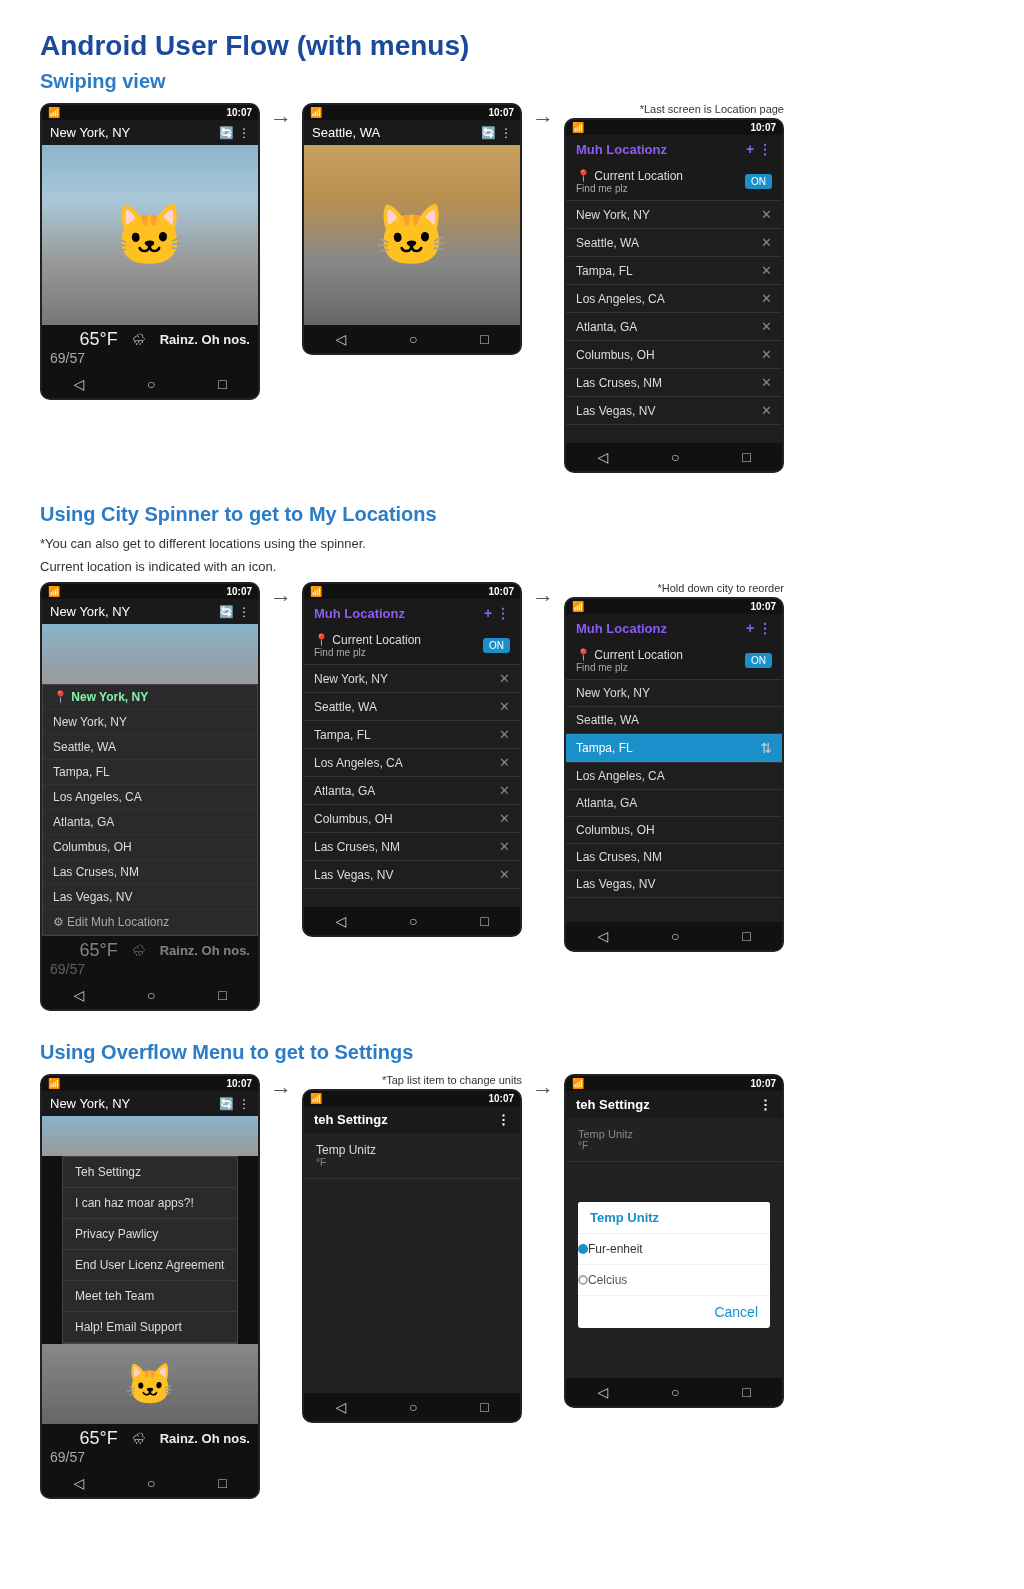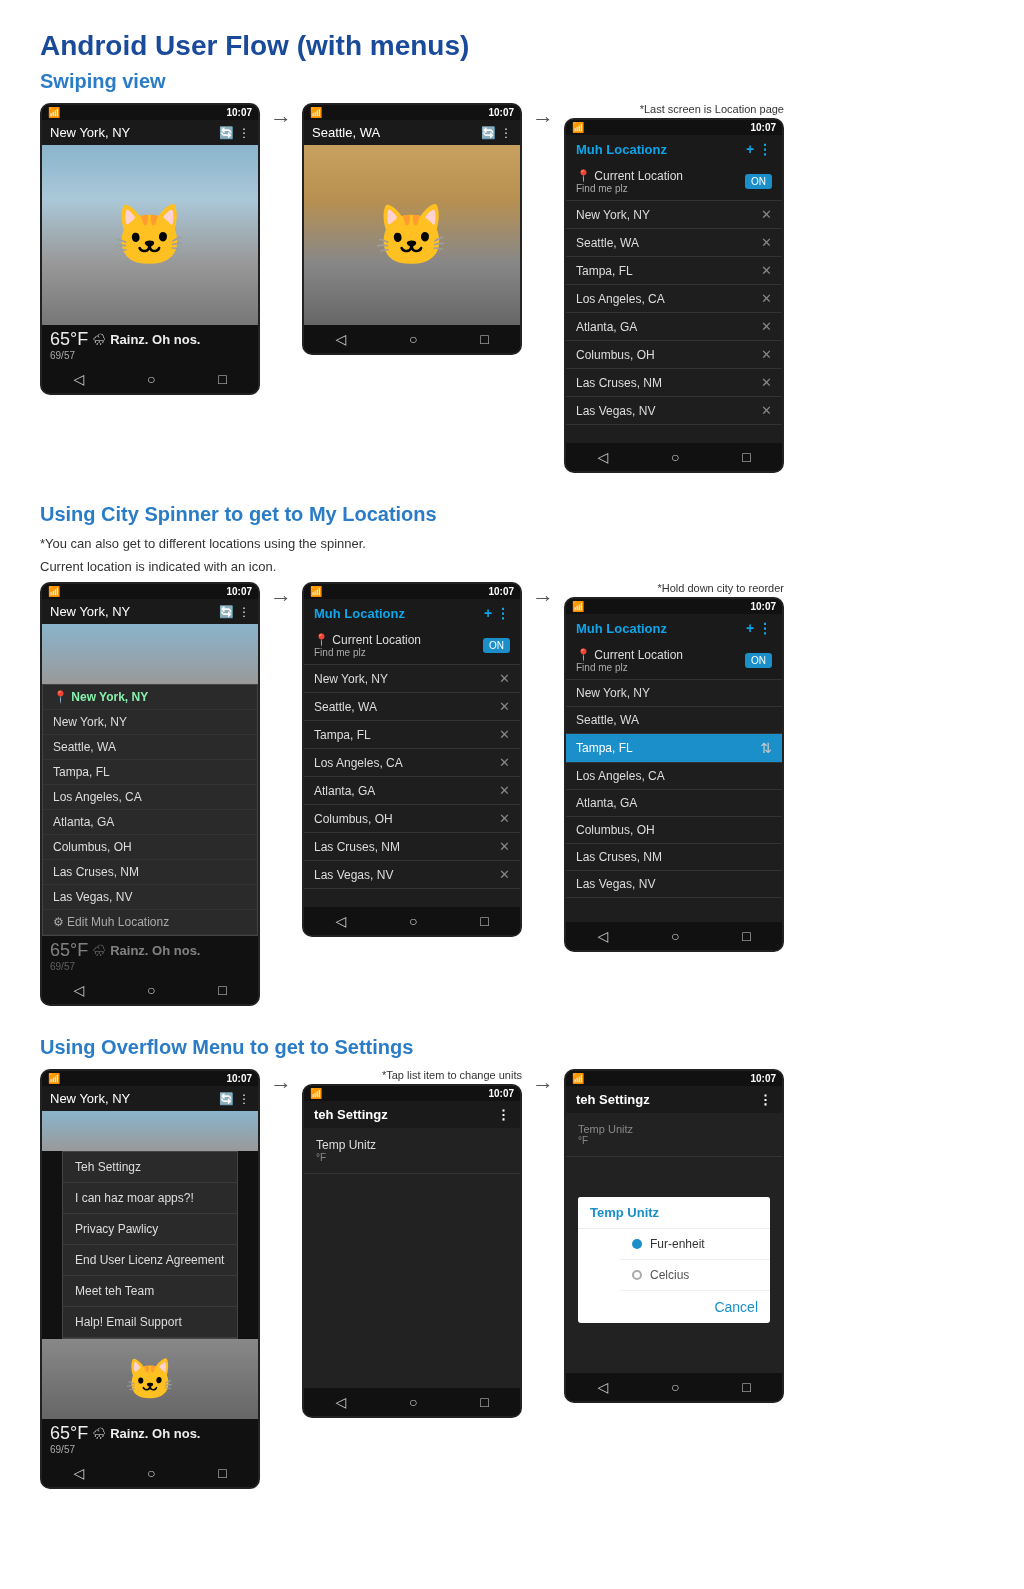--- a/index.html
+++ b/index.html
@@ -81,42 +81,43 @@
     }
     .phone-footer {
       background: #111;
       color: #eee;
       padding: 4px 8px;
       font-size: 11px;
     }
     .phone-footer .temp-row {
       display: flex;
       align-items: center;
-      gap: 4px;
+      gap: 14px;
+      justify-content: flex-end;
     }
     .phone-footer .temp-big { font-size: 18px; }
-    .phone-footer .temp-sub { font-size: 10px; color: #aaa; }
+    .phone-footer .temp-sub { font-size: 14px; color: #aaa; }
     .phone-footer .weather-desc { font-size: 13px; font-weight: bold; }
     .phone-nav {
       background: #111;
       display: flex;
       justify-content: space-around;
       padding: 6px 0;
       color: #ccc;
       font-size: 14px;
     }
 
     
     .phone-list-body {
       background: #1e1e1e;
       min-height: 280px;
     }
     .phone-list-header {
       background: #1a1a1a;
-      color: #0ea5e9;
+      color: #8b5cf6;
       padding: 6px 10px;
       display: flex;
       justify-content: space-between;
       align-items: center;
       font-size: 13px;
       font-weight: bold;
     }
     .phone-list-header .icons { display: flex; gap: 8px; font-size: 14px; }
 
     .list-item {
@@ -218,28 +219,26 @@
     }
     .dialog-title {
       background: #fff;
       padding: 8px 12px;
       font-size: 13px;
       font-weight: bold;
       color: #1a8fc9;
       border-bottom: 1px solid #eee;
     }
     .dialog-option {
-      padding: 8px 12px;
+      padding: 8px 0;
       font-size: 12px;
       color: #333;
       display: flex;
       align-items: center;
-      gap: 8px;
       border-bottom: 1px solid #f0f0f0;
-      margin-left: 42px;
     }
     .dialog-option .radio-dot {
       width: 10px;
       height: 10px;
       border-radius: 50%;
       background: #1a8fc9;
       flex-shrink: 0;
     }
     .dialog-cancel {
       padding: 8px 12px;

